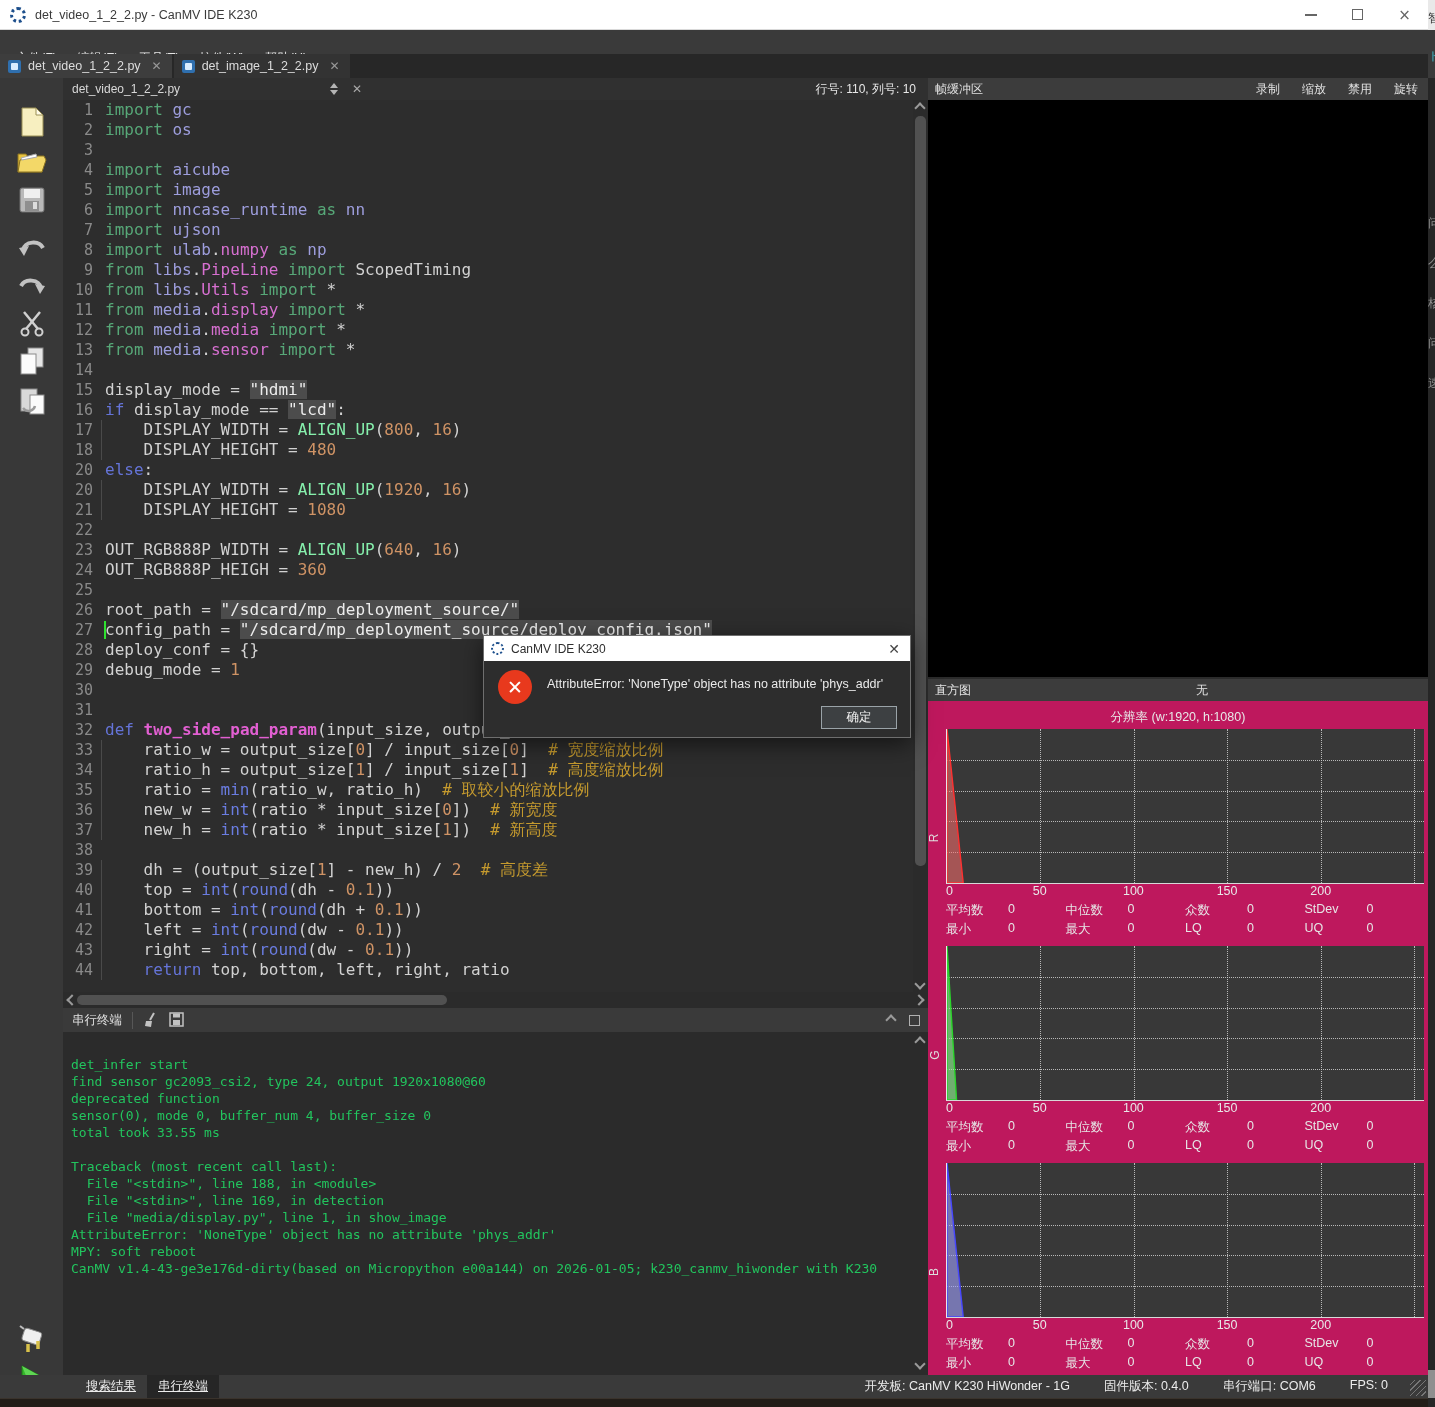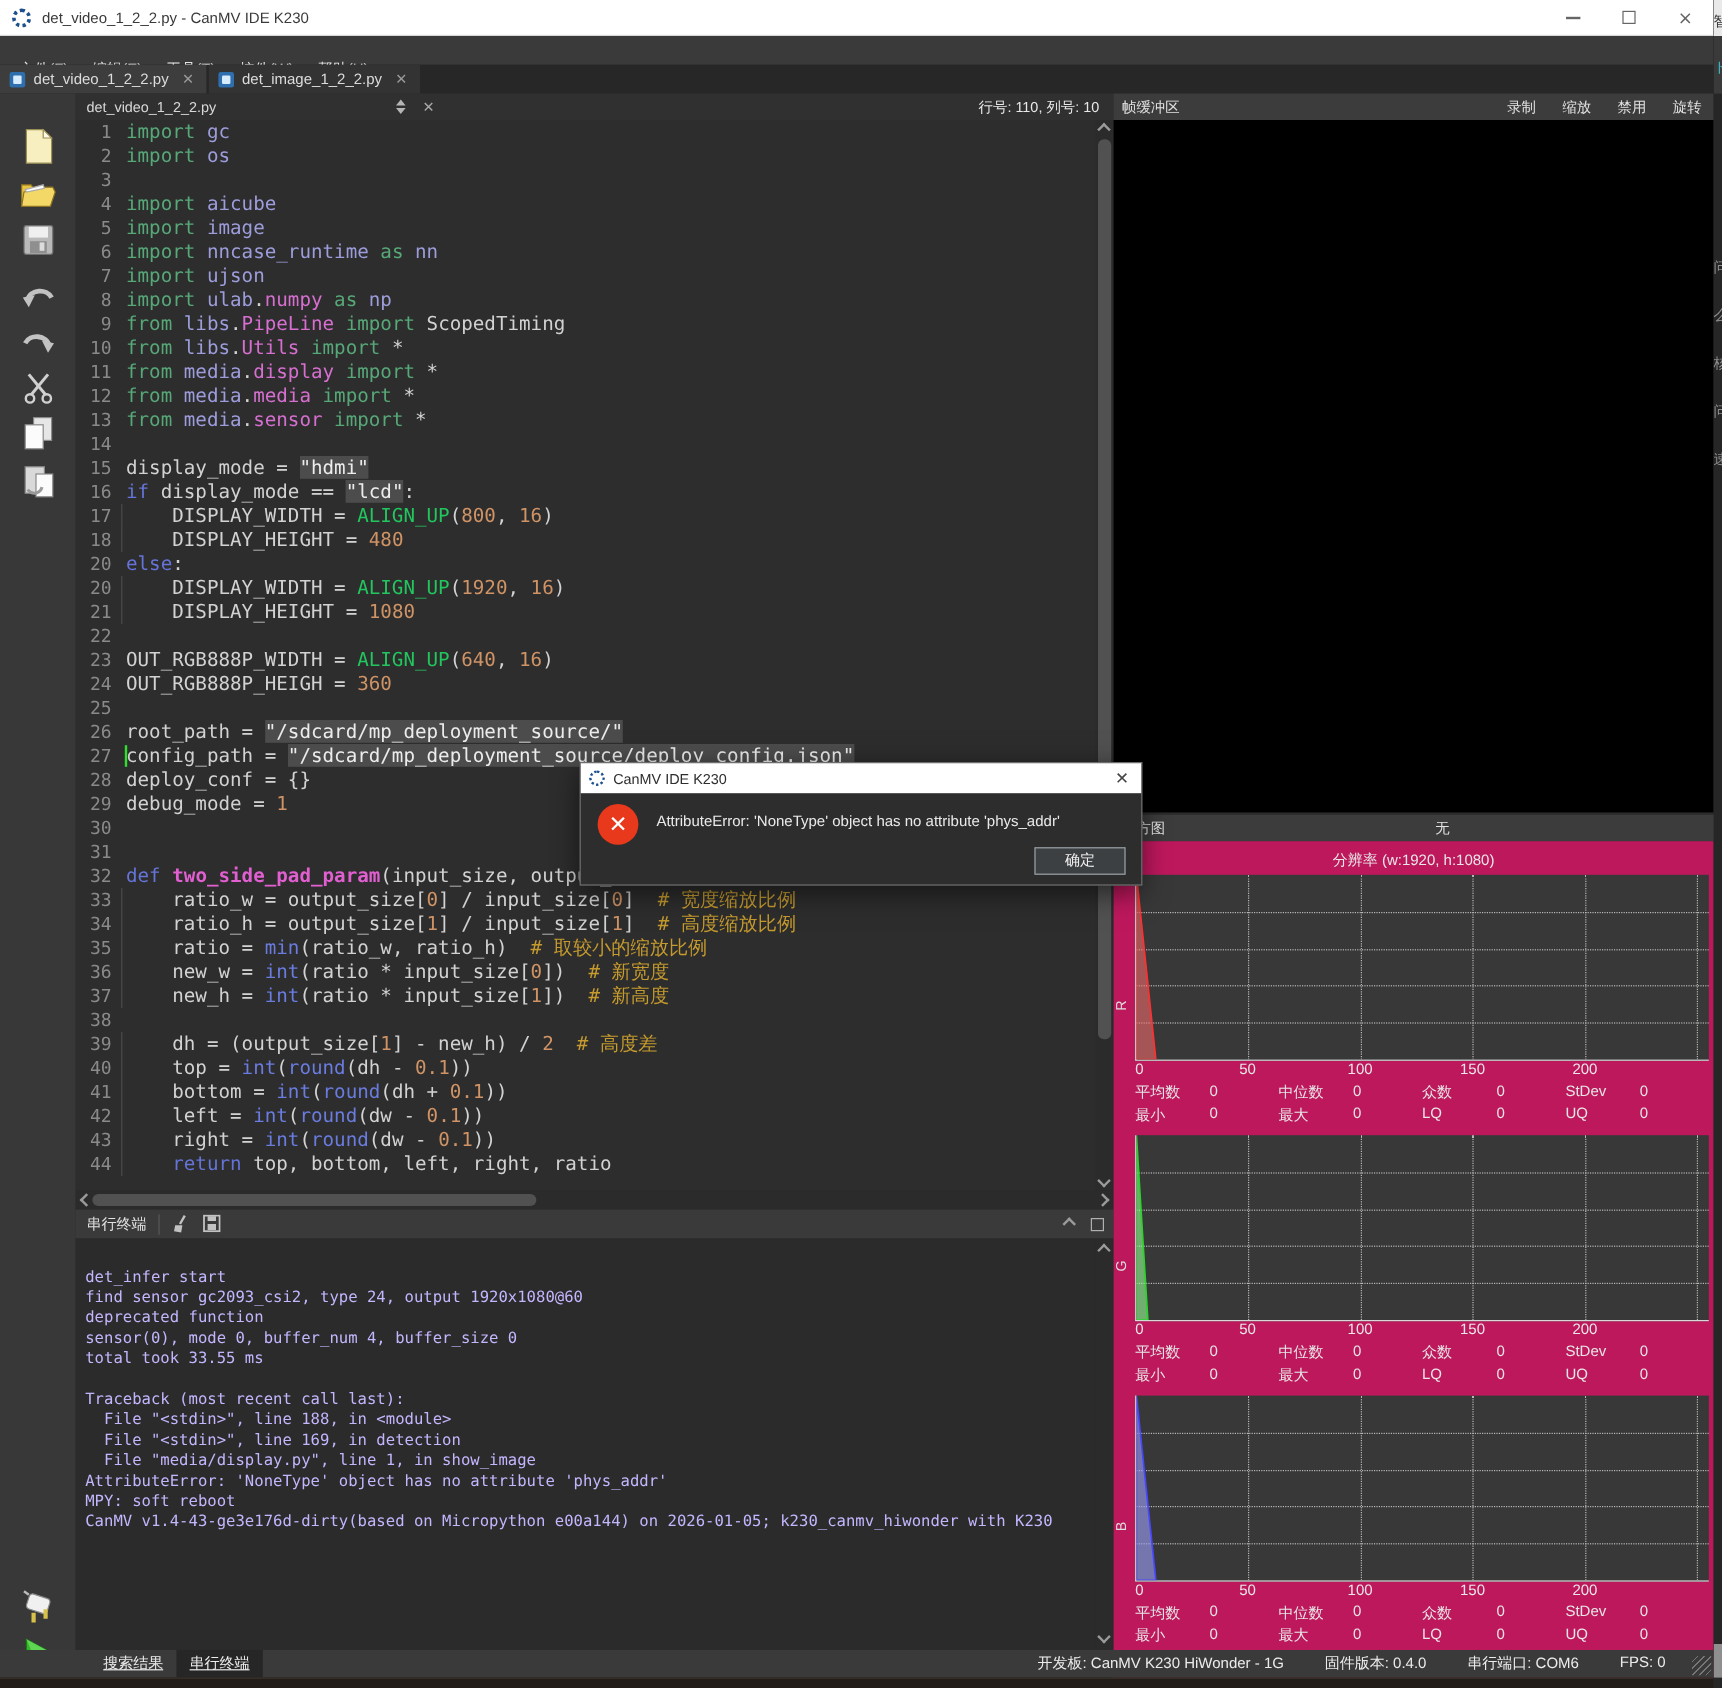--- a/index.html
+++ b/index.html
@@ -51,21 +51,21 @@
 
   #editor { left:63px; top:100px; width:850px; height:892px; background:#2d2d2d; overflow:hidden;
     font-family:"DejaVu Sans Mono","Liberation Mono",monospace; font-size:16px; }
   .code-line { height:20px; line-height:20px; white-space:pre; display:flex; }
   .ln { width:38px; text-align:right; padding-right:8px; color:#8a8a8a; flex:none; font-size:15px; }
   .code-text { position:relative; padding-left:4px; }
   .code-line.guided .code-text { box-shadow:inset 1px 0 0 #4a4a4a; }
   .caret { position:absolute; left:3px; top:1px; width:2px; height:18px; background:#2fe02f; }
   .kwg { color:#57a878; } .kwb { color:#6574d8; }
   .mod { color:#9d9ddc; } .attr { color:#d66fd0; }
-  .fnp { color:#22c55e; } .fnb { color:#6a7ce0; }
+  .fnp { color:#86efac; } .fnb { color:#6a7ce0; }
   .defn { color:#e25fd2; font-weight:bold; }
   .num { color:#cf9365; }
   .str { color:#ececec; background:#4c4c4c; }
   .cmt { color:#c59a2e; } .pl { color:#d2d2d2; }
 
   
   #ed-vscroll { left:913px; top:100px; width:15px; height:892px; background:#2b2b2b; }
   #ed-vthumb { position:absolute; left:2px; top:16px; width:11px; height:750px; background:#515151; border-radius:5px; }
   #ed-hscroll { left:63px; top:992px; width:865px; height:16px; background:#2b2b2b; display:flex; align-items:center; }
   #ed-hthumb { position:absolute; left:14px; top:3px; width:370px; height:10px; background:#515151; border-radius:5px; }
@@ -76,21 +76,21 @@
   .chev.down { transform:rotate(-45deg); }
 
   
   #term-header { left:63px; top:1008px; width:865px; height:24px; background:#3a3a3a;
     display:flex; align-items:center; color:#e0e0e0; font-size:12.5px; }
   #term-title { margin-left:9px; padding-right:10px; border-right:1px solid #575757; }
   #term-icons { display:flex; gap:10px; margin-left:10px; }
   #term-right { margin-left:auto; margin-right:8px; display:flex; gap:14px; align-items:center; }
   .mini-square { width:11px; height:11px; border:1.5px solid #b0b0b0; }
   #terminal { left:63px; top:1032px; width:850px; height:343px; background:#2b2b2b;
-    font-family:"DejaVu Sans Mono","Liberation Mono",monospace; font-size:13px; color:#c4b5fd;
+    font-family:"DejaVu Sans Mono","Liberation Mono",monospace; font-size:13px; color:#22c55e;
     padding:24px 0 0 8px; overflow:hidden; }
   .term-line { height:17px; line-height:17px; white-space:pre; }
   #term-vscroll { left:913px; top:1032px; width:15px; height:343px; background:#2b2b2b; }
 
   
   #statusbar { left:0; top:1375px; width:1428px; height:23px; background:#3a3a3a;
     display:flex; align-items:center; font-size:12.5px; color:#ececec; }
   #bottom-tabs { display:flex; margin-left:75px; height:100%; }
   .bottom-tab { display:flex; align-items:center; padding:0 11px;text-decoration:underline; }
   .bottom-tab.active { background:#262626; }
@@ -129,21 +129,21 @@
   .stat-label { width:62px; color:#e6e6e6; }
   .stat-value { color:#e6e6e6; }
 
   
   #right-sliver { left:1428px; top:0; width:7px; height:1407px; background:#262626; overflow:hidden; }
   .sliver-seg { position:absolute; left:0; width:7px; }
   .sliver-glyph { position:absolute; left:0; font-size:12px; color:#8f8f8f; }
   #taskbar-sliver { left:0; top:1398px; width:1428px; height:9px; background:#221d18; border-top:1px solid #3a332c; }
 
   
-  #dialog { left:483px; top:635px; width:469px; height:103px; background:#2d2d2d;
+  #dialog { left:483px; top:635px; width:428px; height:103px; background:#2d2d2d;
     border:1px solid #6e6e6e; box-shadow:0 6px 22px rgba(0,0,0,.55); }
   #dialog-titlebar { height:25px; background:#ffffff; display:flex; align-items:center; }
   #dialog-logo { width:13px; height:13px; margin-left:7px; border-radius:50%; border:2.5px dotted #1d4f8c; }
   #dialog-title { margin-left:7px; font-size:12px; color:#2e2e2e; }
   #dialog-close { margin-left:auto; margin-right:10px; color:#444; font-size:14px; }
   #dialog-body { position:relative; height:77px; }
   #error-icon { position:absolute; left:14px; top:9px; width:34px; height:34px; border-radius:50%;
     background:#e8391d; color:#fff; display:flex; align-items:center; justify-content:center;
     font-size:19px; font-weight:bold; }
   #dialog-msg { position:absolute; left:63px; top:16px; width:360px; font-size:12.5px; color:#eaeaea; }

